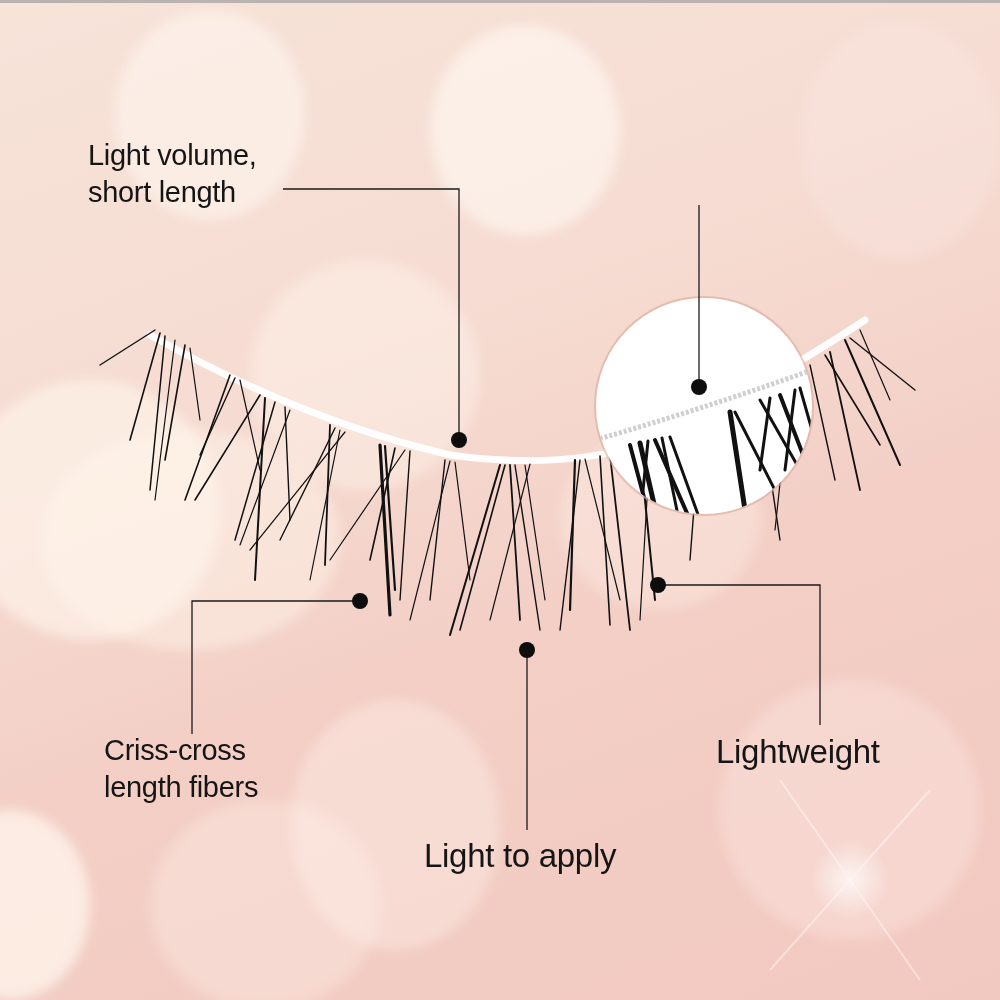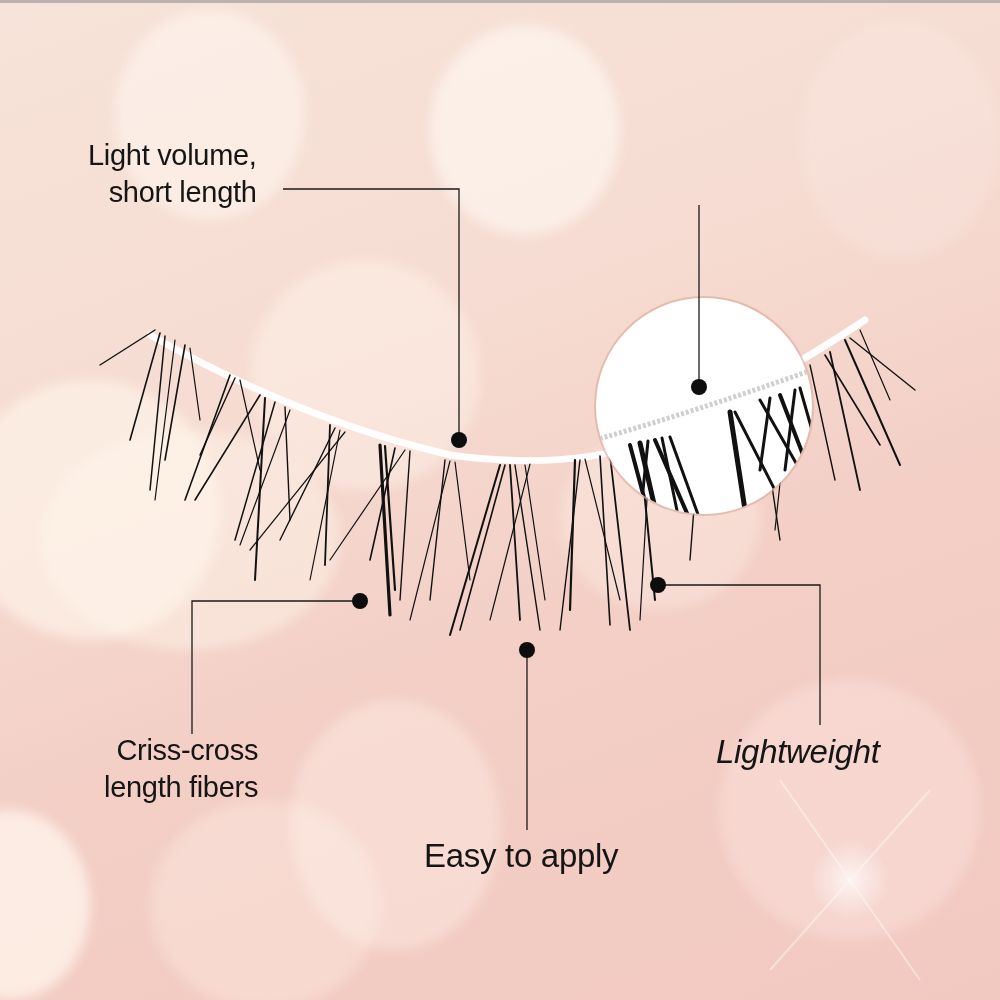--- a/index.html
+++ b/index.html
@@ -1,21 +1,20 @@
 <!DOCTYPE html>
 <html><head>
 <meta charset="utf-8">
 <style>
   html, body { margin: 0; padding: 0; }
   body { width: 1000px; height: 1000px; overflow: hidden; }
   .stage {
     position: relative; width: 1000px; height: 1000px; overflow: hidden;
     background: linear-gradient(160deg, #f7e3d9 0%, #f6dcd2 35%, #f3cfc6 60%, #f2c9c0 100%);
     font-family: "Liberation Sans", sans-serif;
-    text-align: right;
   }
   .topbar { position: absolute; left: 0; top: 0; width: 1000px; height: 3px; background: #b9b2ae; }
   .bokeh { position: absolute; border-radius: 50%; filter: blur(6px); }
   .lash-svg { position: absolute; left: 0; top: 0; width: 1000px; height: 1000px; }
   .label {
     position: absolute; color: #151515; font-size: 29px; line-height: 37px;
     letter-spacing: -0.3px; white-space: pre;
   }
   .label.big { font-size: 33px; }
 </style>
@@ -144,15 +143,15 @@
       <circle cx="360" cy="601" r="8"></circle>
       <circle cx="527" cy="650" r="8"></circle>
       <circle cx="658" cy="585" r="8"></circle>
     </g>
   </svg>
 
   <div class="label" style="left:88px;top:137px;">Light volume,
 short length</div>
   <div class="label" style="left:104px;top:732px;">Criss-cross
 length fibers</div>
-  <div class="label big" style="left:424px;top:837px;">Easy to apply</div>
-  <div class="label big" style="left:716px;top:733px;font-style:italic;">Lightweight</div>
+  <div class="label big" style="left:424px;top:837px;">Light to apply</div>
+  <div class="label big" style="left:716px;top:733px;">Lightweight</div>
 </div>
 
 </body></html>

